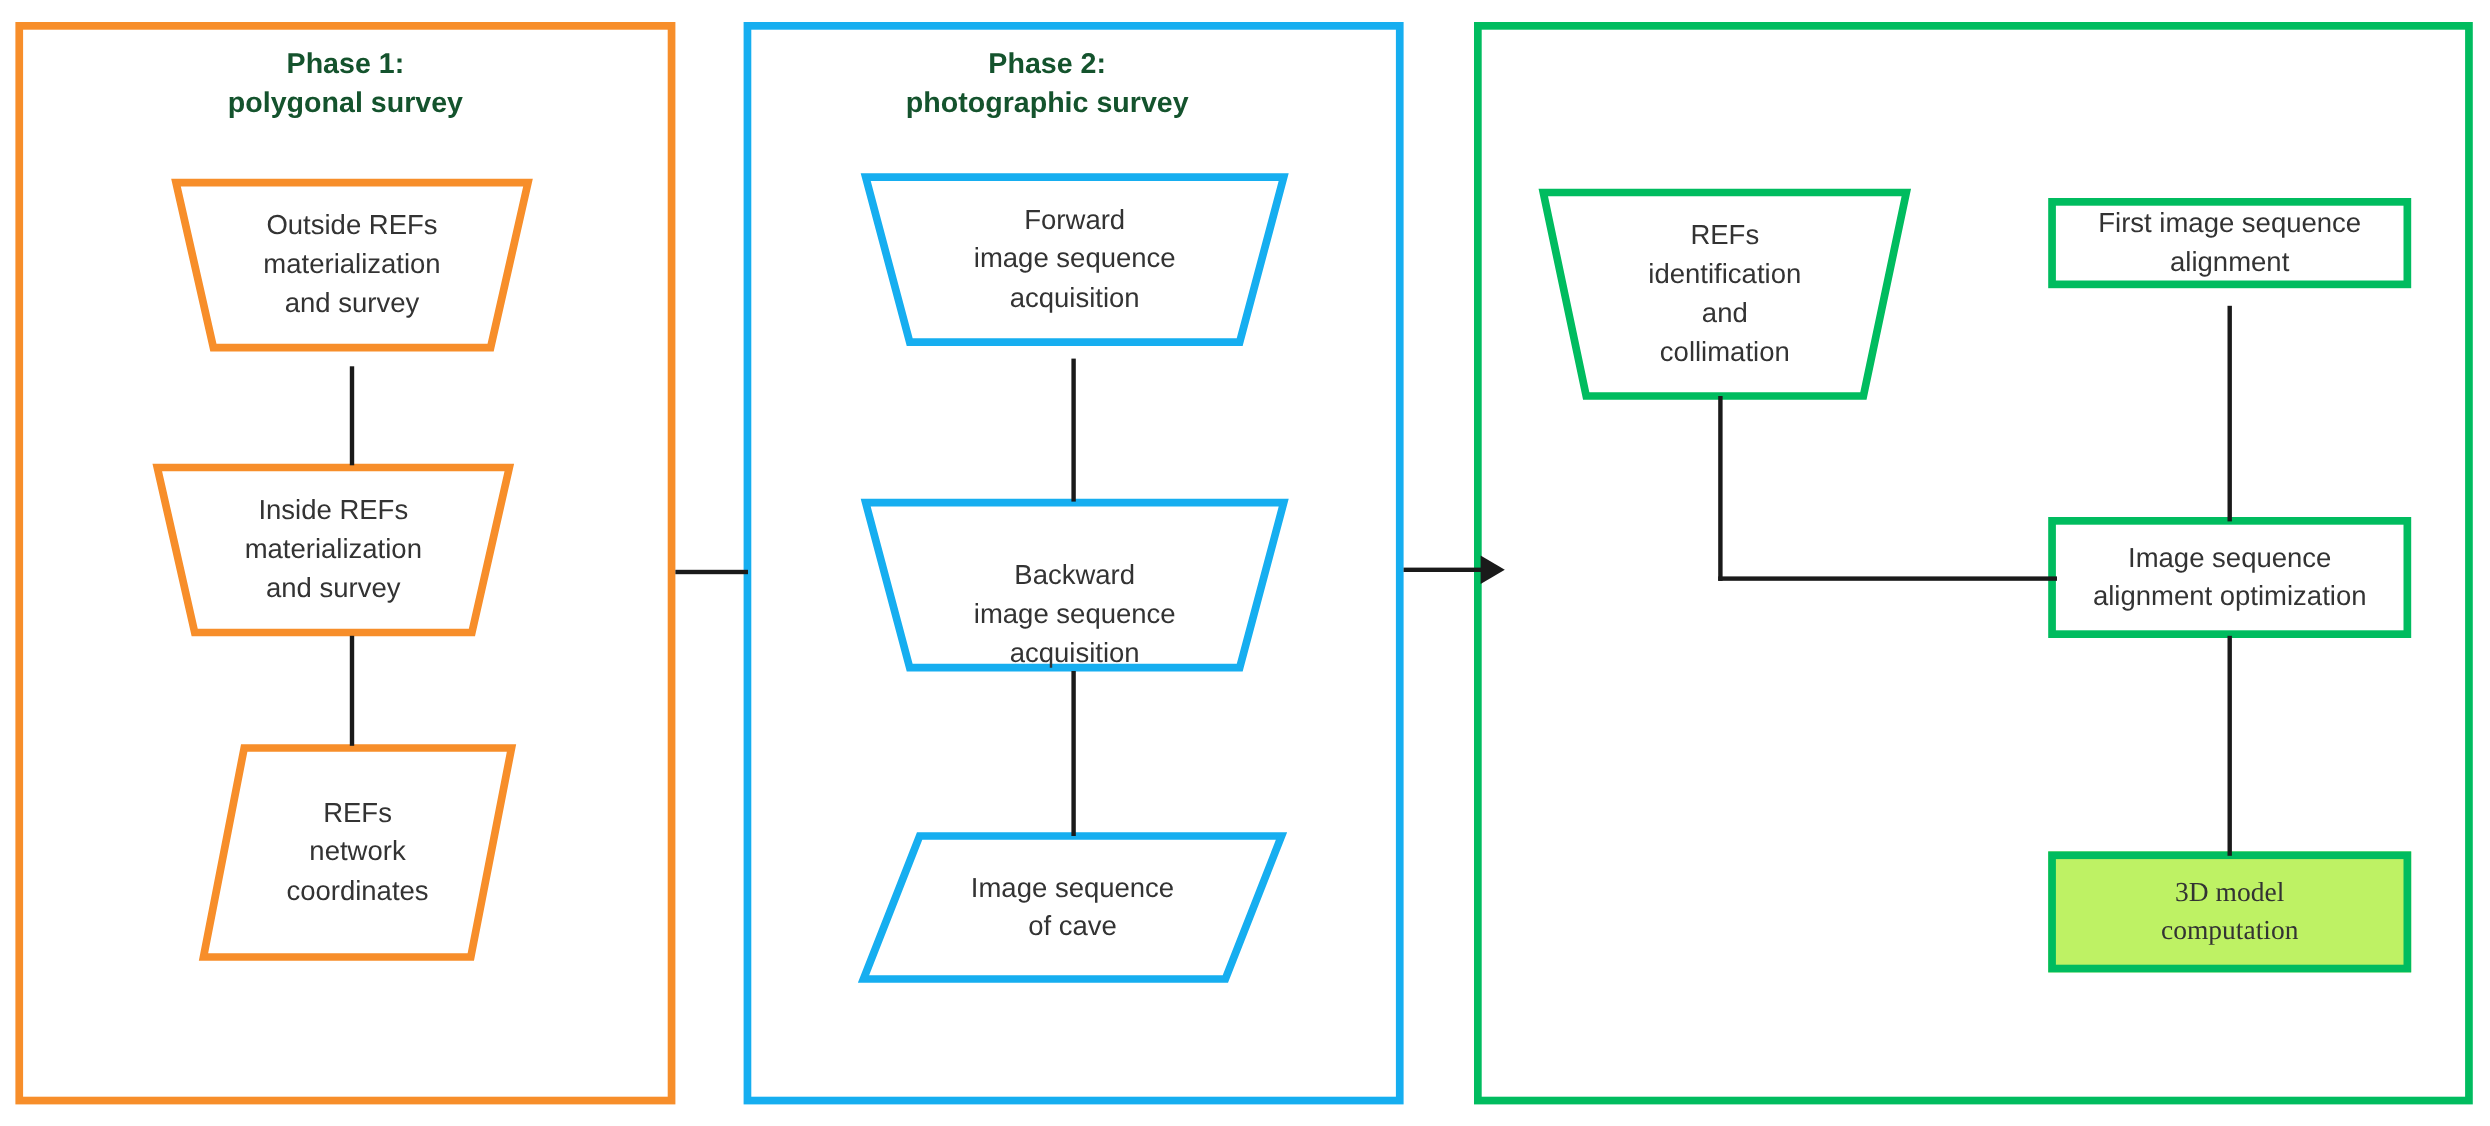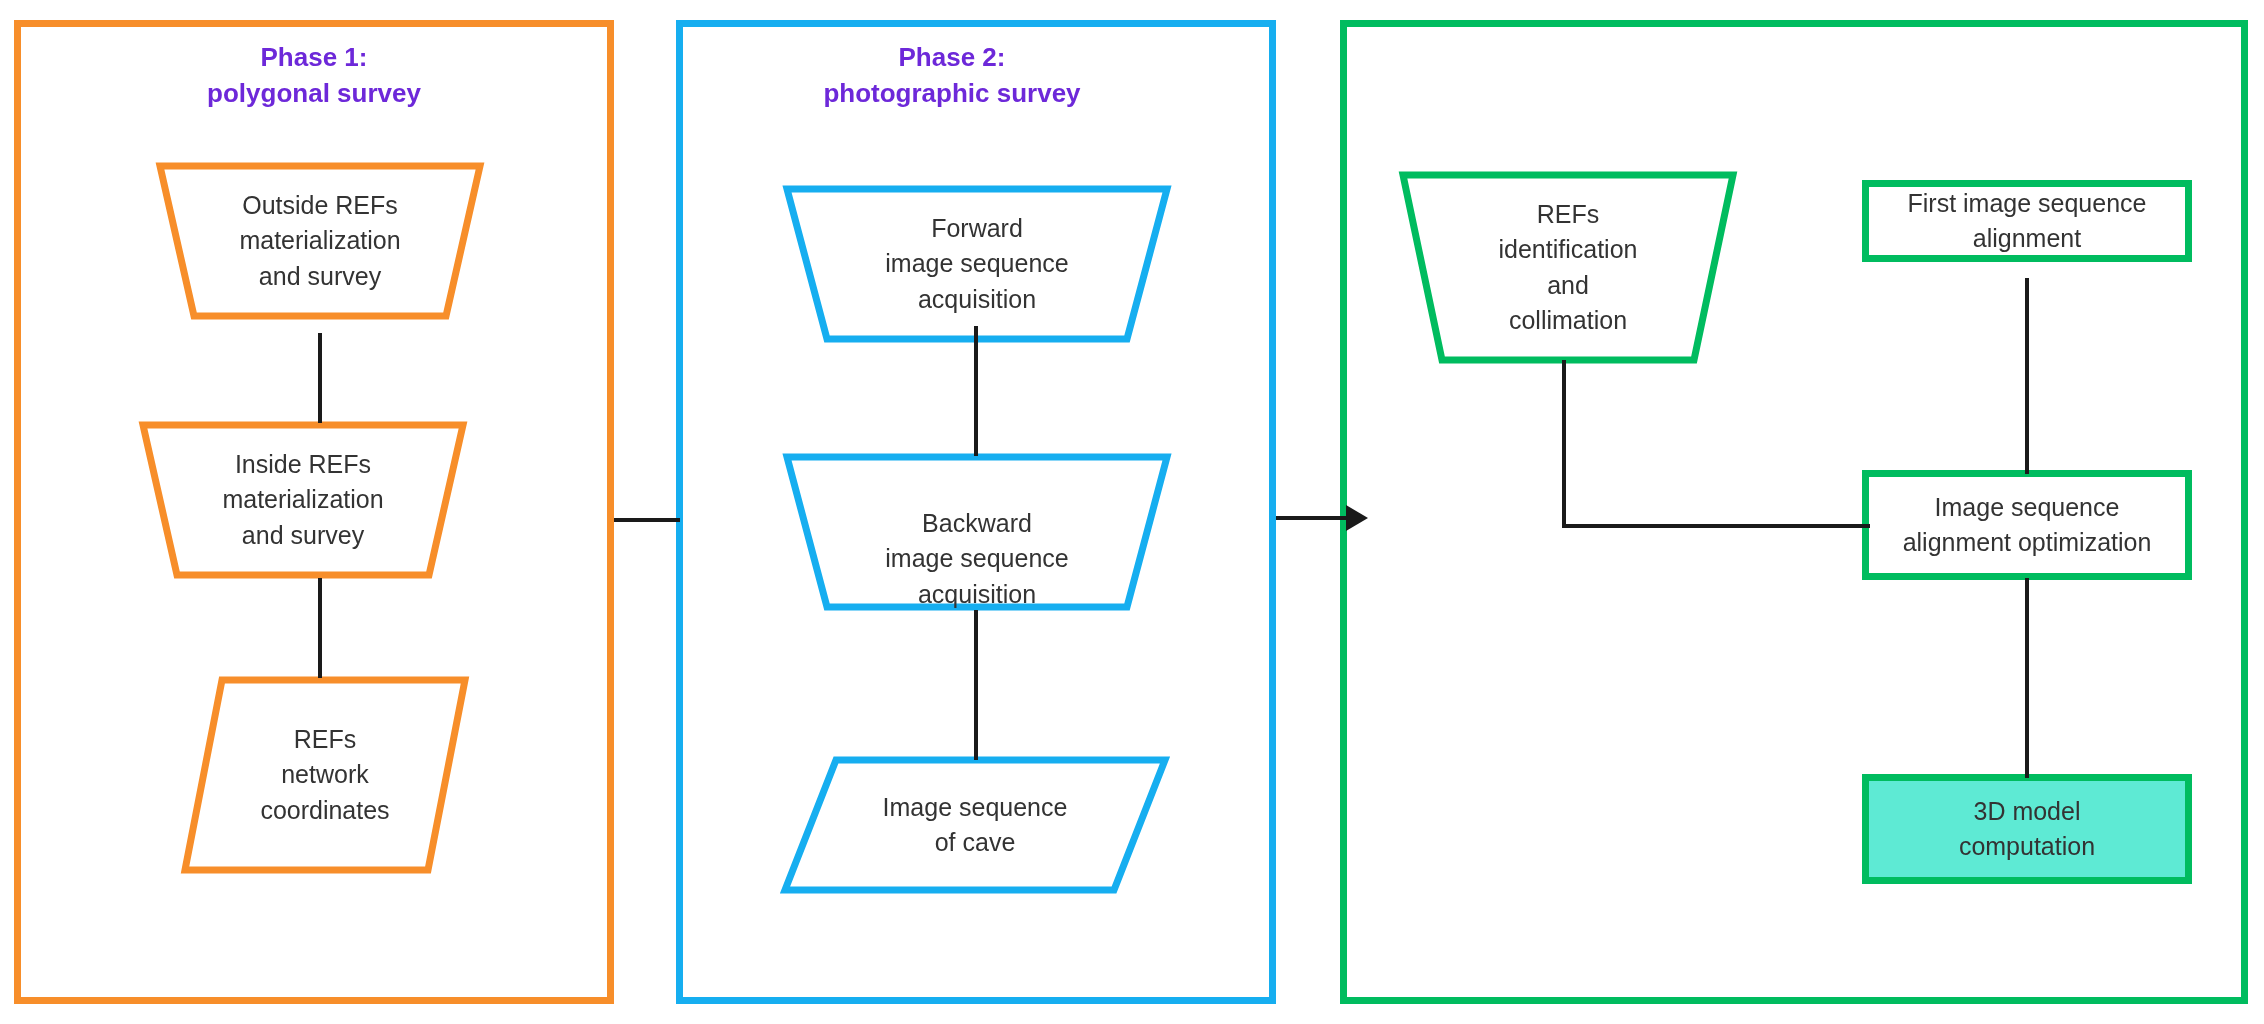--- a/index.html
+++ b/index.html
@@ -23,21 +23,21 @@
     background: #ffffff;
   }
   .phase-title {
     position: absolute;
     left: 0;
     right: 0;
     text-align: center;
     font-weight: bold;
     font-size: 26px;
     line-height: 1.38;
-    color: #6d28d9;
+    color: #14532d;
     white-space: pre-line;
   }
   .node {
     position: absolute;
     box-sizing: border-box;
     display: flex;
     align-items: center;
     justify-content: center;
     text-align: center;
     color: #333333;
@@ -135,21 +135,21 @@
 coordinates</span>
   </div>
 
   <div class="connector conn-h" style="left:614px; top:518px; width:66px;"></div>
 
   <div class="phase-frame" style="left:676px; top:20px; width:600px; height:984px; border:7px solid #16AEF0;">
   </div>
   <div class="phase-title" style="left:676px; top:40px; width:552px;">Phase 2:
 photographic survey</div>
 
-  <div class="node" style="left:782px; top:184px; width:390px; height:160px;">
+  <div class="node" style="left:782px; top:156px; width:390px; height:160px;">
     <svg class="shape-svg" viewBox="0 0 390 160" preserveAspectRatio="none">
       <polygon points="5,5 385,5 345,155 45,155" fill="#ffffff" stroke="#16AEF0" stroke-width="7" stroke-linejoin="miter"></polygon>
     </svg>
     <span class="node-label">Forward
 image sequence
 acquisition</span>
   </div>
 
   <div class="connector conn-v" style="left:974px; top:326px; height:130px;"></div>
 
@@ -200,18 +200,18 @@
 
   <div class="connector conn-v" style="left:2025px; top:278px; height:196px;"></div>
 
   <div class="node rect-node" style="left:1862px; top:470px; width:330px; height:110px; border:7px solid #00BC5F; background:#ffffff;">
     <span class="node-label">Image sequence
 alignment optimization</span>
   </div>
 
   <div class="connector conn-v" style="left:2025px; top:578px; height:200px;"></div>
 
-  <div class="node rect-node" style="left:1862px; top:774px; width:330px; height:110px; border:7px solid #00BC5F; background:#5eead4;">
+  <div class="node rect-node" style="left:1862px; top:774px; width:330px; height:110px; border:7px solid #00BC5F; background:#bef264;font-family:Liberation Serif, serif;">
     <span class="node-label">3D model
 computation</span>
   </div>
 
 </div>
 
 </body></html>

